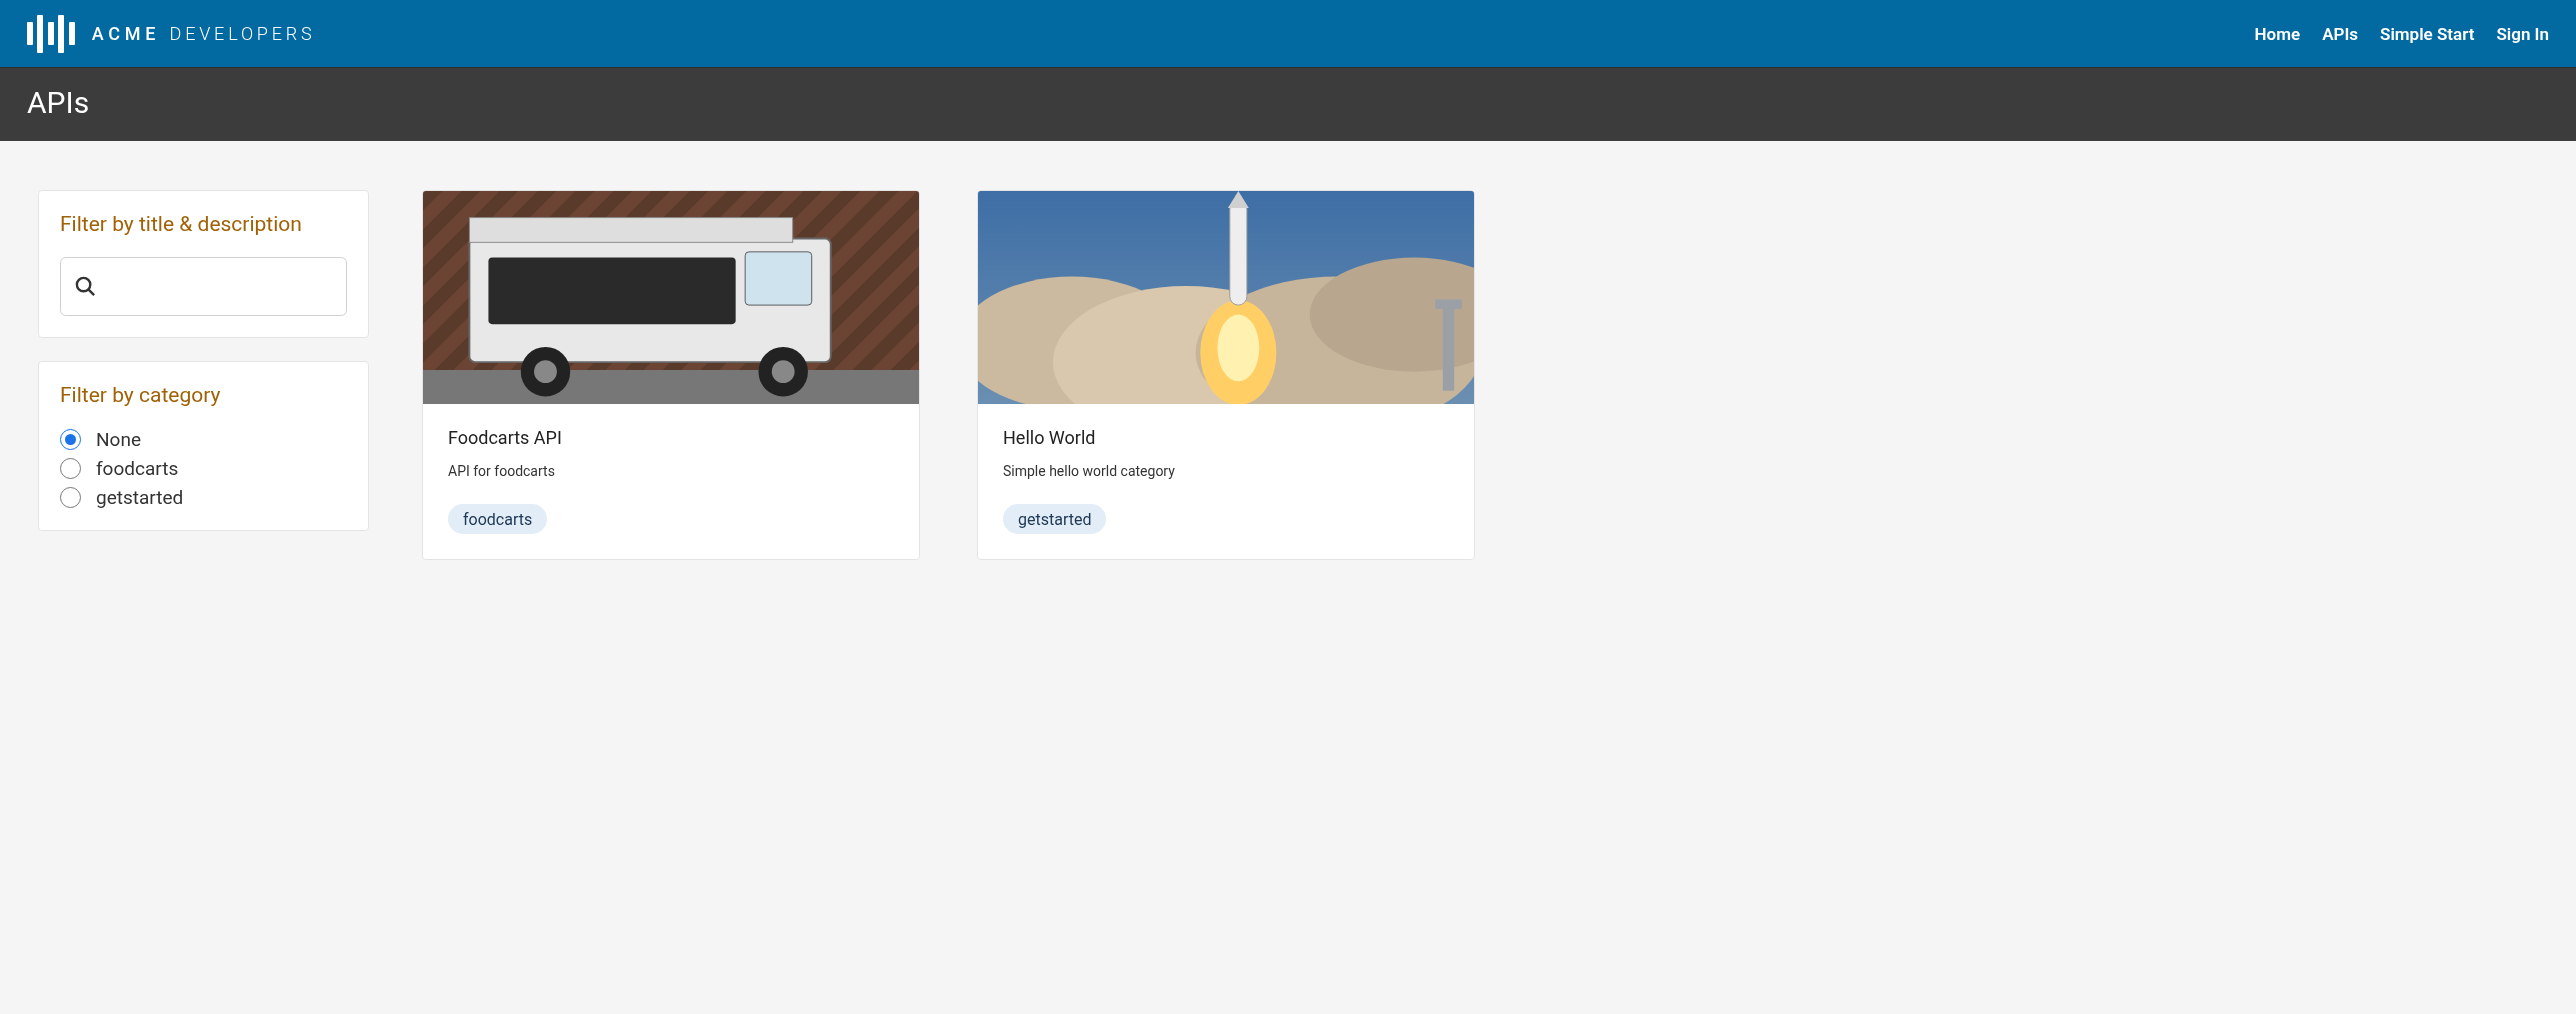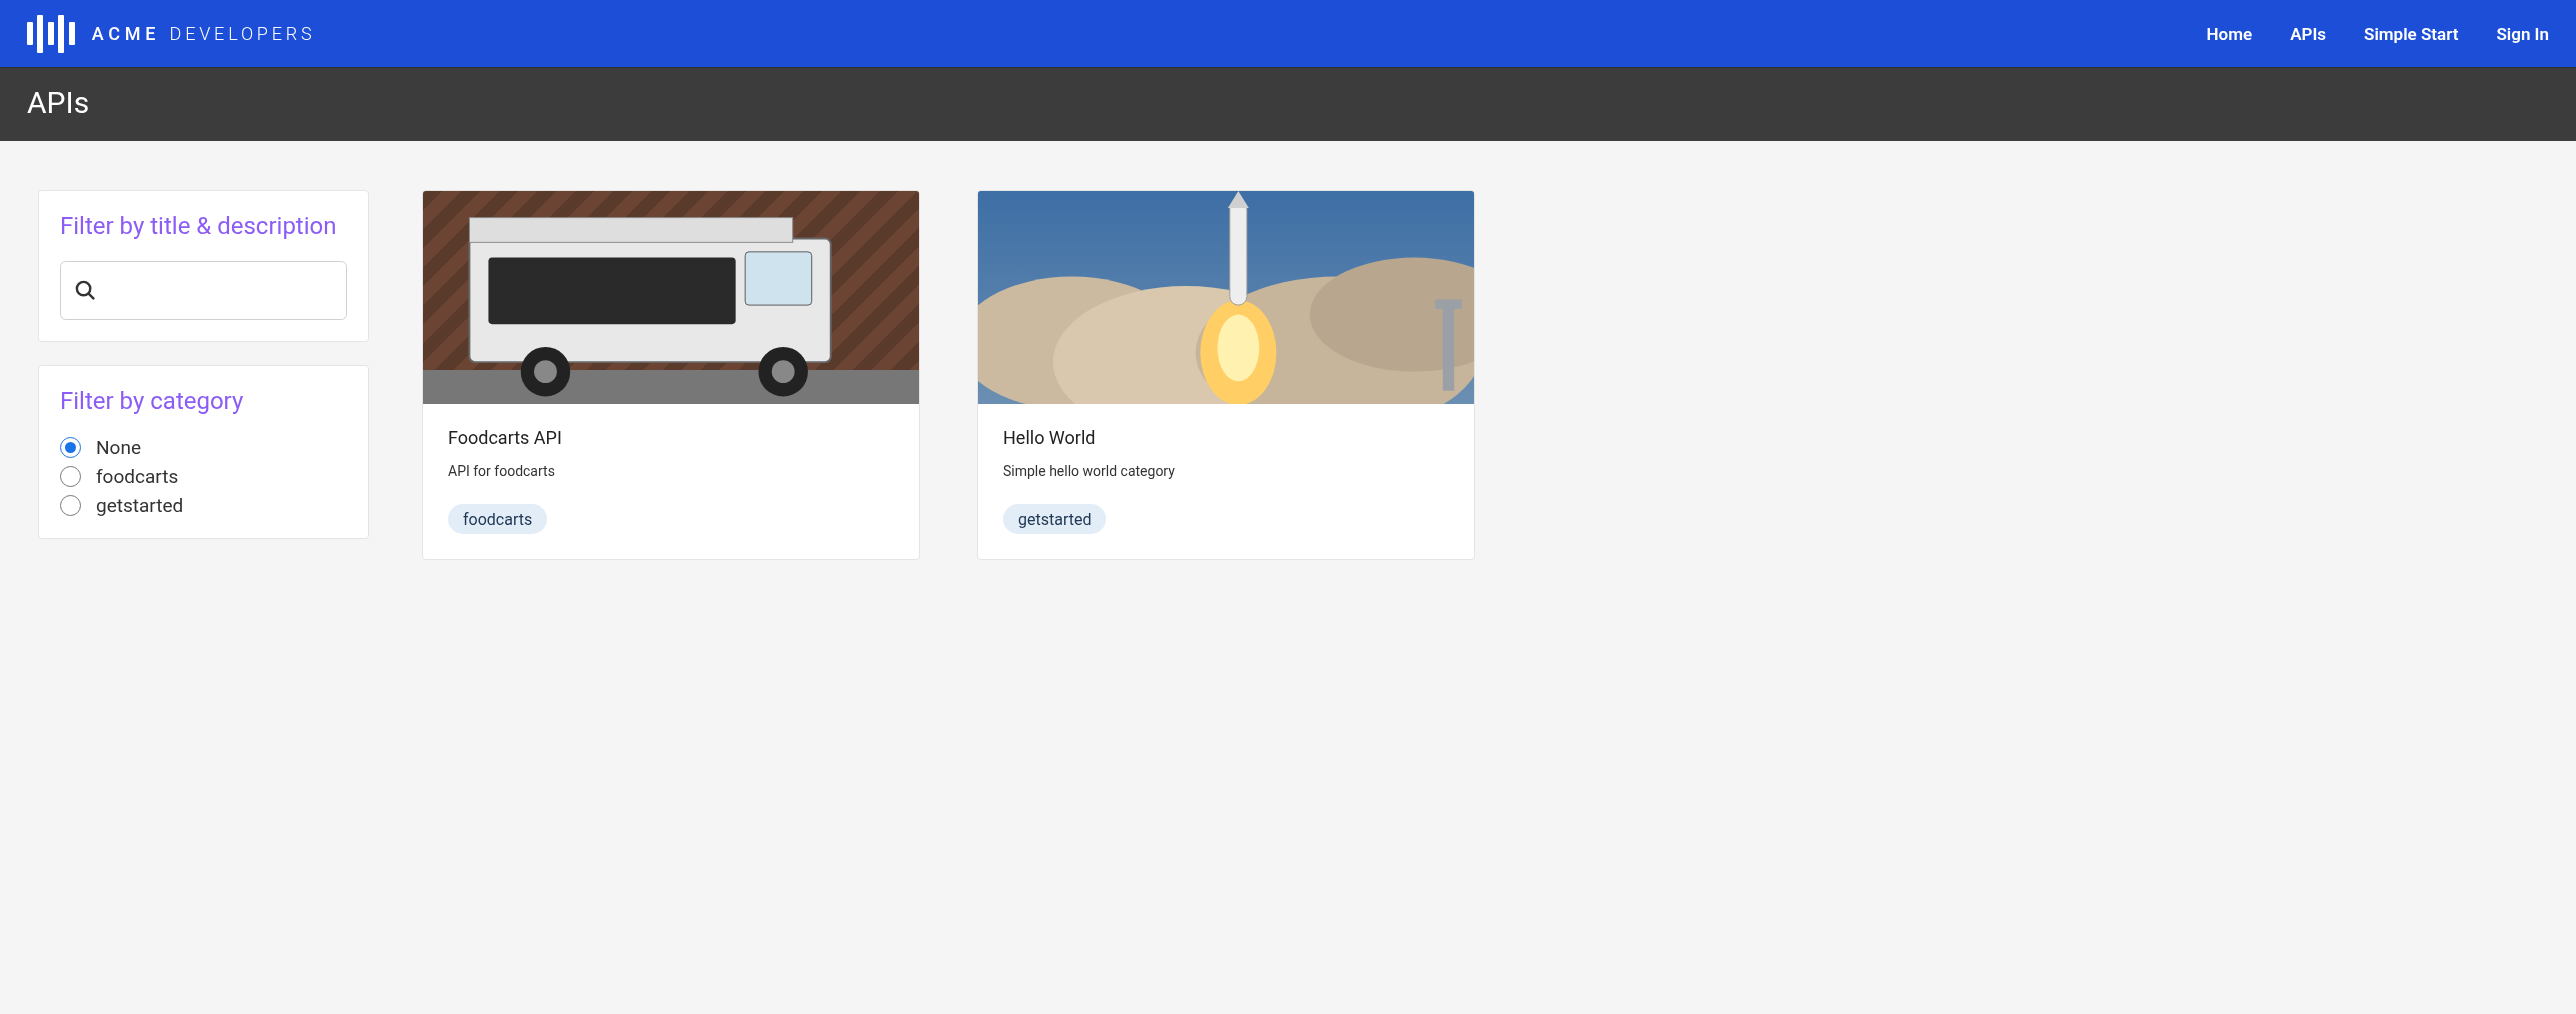--- a/index.html
+++ b/index.html
@@ -5,21 +5,21 @@
   * { box-sizing: border-box; margin: 0; padding: 0; }
   html, body { width: 100%; }
   body {
     font-family: -apple-system, BlinkMacSystemFont, "Segoe UI", Roboto, "Helvetica Neue", Arial, sans-serif;
     background: #f5f5f5;
     color: #222;
   }
 
   
   .header-top {
-    background: #1d4ed8;
+    background: #0369a1;
     height: 68px;
     display: flex;
     align-items: center;
     justify-content: space-between;
     padding: 8px 27px;
     border-bottom: 1px solid #2f2f2f;
   }
   .logo-block {
     display: flex;
     align-items: center;
@@ -45,21 +45,21 @@
   .logo-text {
     color: #fff;
     font-size: 18px;
     letter-spacing: 4.8px;
     font-weight: 500;
   }
   .logo-text .light { font-weight: 300; letter-spacing: 3.8px; }
 
   .nav-links {
     display: flex;
-    gap: 38px;
+    gap: 22px;
   }
   .nav-links a {
     color: #fff;
     text-decoration: none;
     font-size: 17px;
     font-weight: 600;
   }
 
   .header-sub {
     background: #3c3c3c;
@@ -85,23 +85,23 @@
     flex-direction: column;
     gap: 23px;
   }
   .panel {
     background: #fff;
     border: 1px solid #e4e4e4;
     border-radius: 3.8px;
     padding: 21px;
   }
   .panel-title {
-    font-size: 24px;
+    font-size: 21px;
     font-weight: 400;
-    color: #8b5cf6;
+    color: #a16207;
     margin-bottom: 21px;
   }
 
   .search-wrap {
     position: relative;
     width: 100%;
     height: 59px;
     border: 1px solid #d0d0d0;
     border-radius: 5.7px;
     display: flex;

